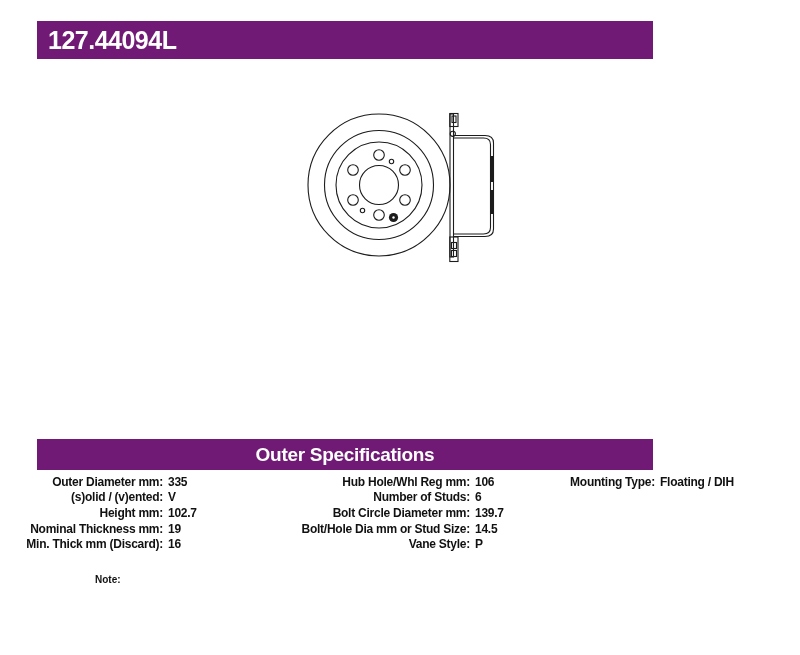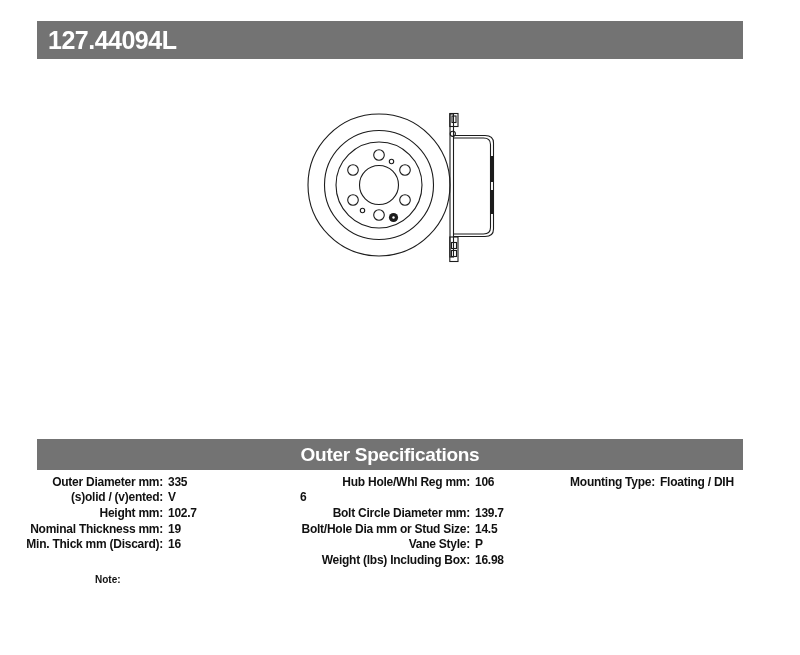--- a/index.html
+++ b/index.html
@@ -3,21 +3,21 @@
 <meta charset="utf-8">
 <style>
   html,body{margin:0;padding:0;}
   body{
     width:800px;height:655px;position:relative;overflow:hidden;
     background:#ffffff;
     font-family:"Liberation Sans",sans-serif;
     color:#111;
   }
   .bar{
-    position:absolute;left:37px;width:706px;background:#737373;color:#fff;
+    position:absolute;left:37px;width:616px;background:#701a75;color:#fff;
     display:flex;align-items:center;font-weight:700;
   }
   .bar.header{top:21px;height:38px;justify-content:space-between;
     padding:0 11px;box-sizing:border-box;font-size:25px;letter-spacing:-0.5px;}
   .bar.spec{top:439px;height:31px;justify-content:center;font-size:19px;letter-spacing:-0.3px;}
   .diagram{position:absolute;left:295px;top:100px;width:215px;height:165px;}
   .col{position:absolute;top:474px;}
   .col.left{left:20px;}
   .col.mid{left:259px;margin-left:36px;}
   .col.right{left:500px;}
@@ -99,38 +99,35 @@
     <span class="val">16</span>
   </div>
 </div>
 
 <div class="col mid">
   <div class="srow">
     <span class="lbl">Hub Hole/Whl Reg mm:</span>
     <span class="val">106</span>
   </div>
   <div class="srow">
+    <span class="lbl">Number of Studs:</span>
     <span class="val">6</span>
   </div>
   <div class="srow">
     <span class="lbl">Bolt Circle Diameter mm:</span>
     <span class="val">139.7</span>
   </div>
   <div class="srow">
     <span class="lbl">Bolt/Hole Dia mm or Stud Size:</span>
     <span class="val">14.5</span>
   </div>
   <div class="srow">
     <span class="lbl">Vane Style:</span>
     <span class="val">P</span>
   </div>
-  <div class="srow">
-    <span class="lbl">Weight (lbs) Including Box:</span>
-    <span class="val">16.98</span>
-  </div>
 </div>
 
 <div class="col right">
   <div class="srow">
     <span class="lbl">Mounting Type:</span>
     <span class="val">Floating / DIH</span>
   </div>
 </div>
 
 <div class="note">Note:</div>

